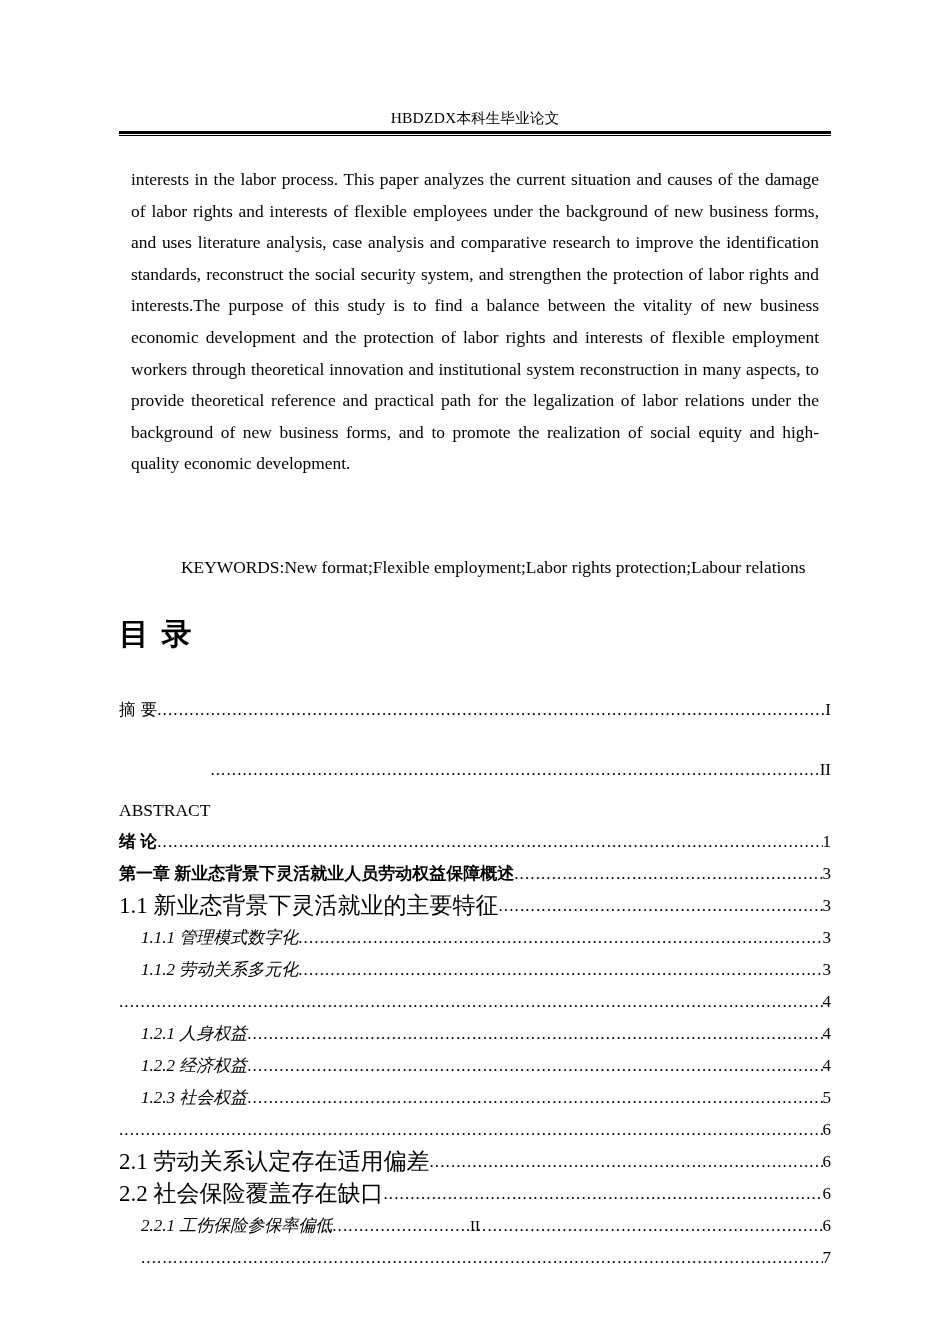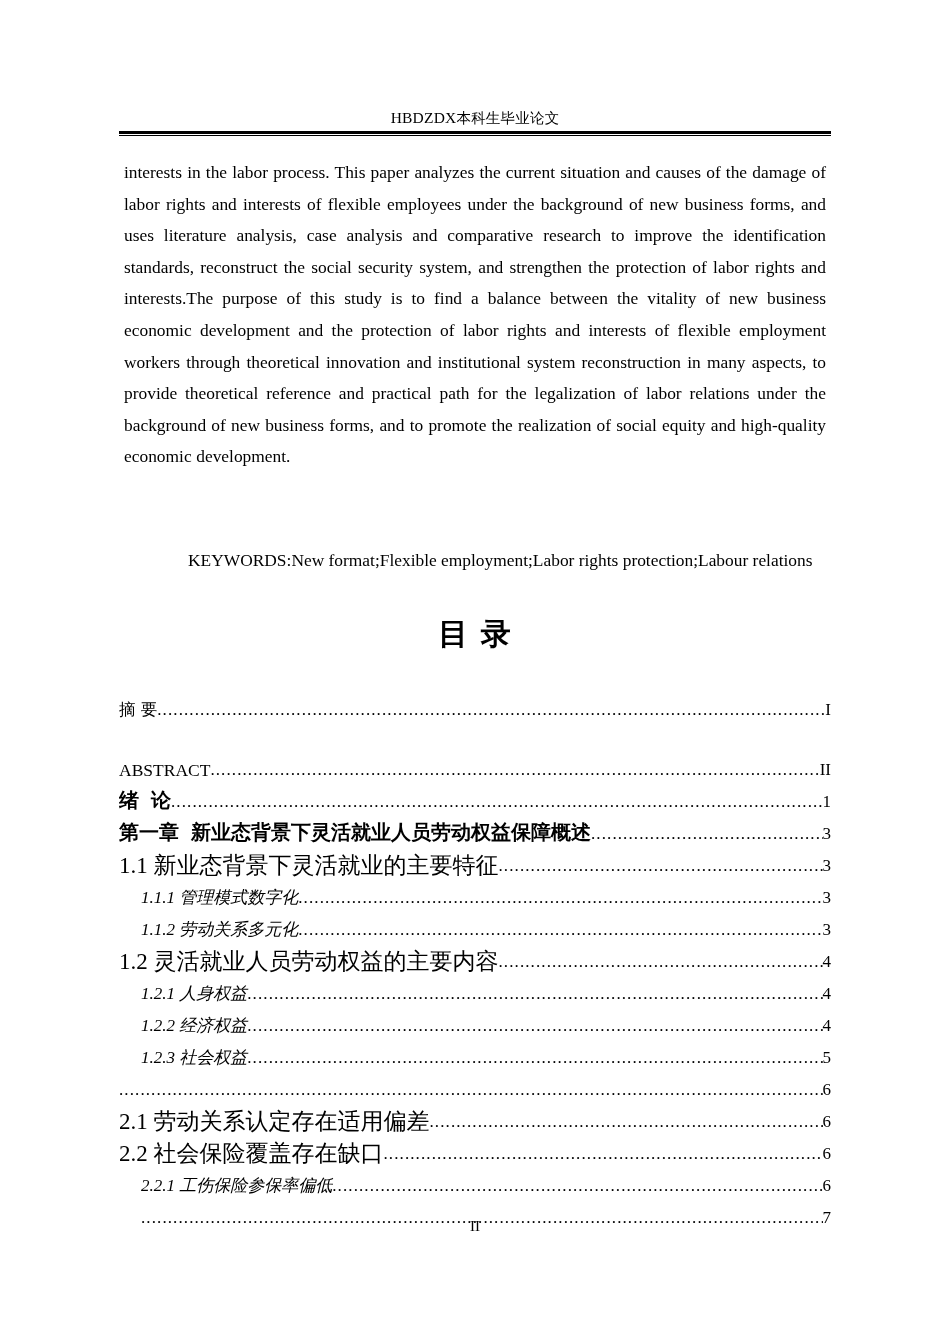--- a/index.html
+++ b/index.html
@@ -52,46 +52,45 @@
   }
 
   
   .body-block {
     position: absolute;
     left: 119px;
     top: 152px;
     width: 712px;
   }
   p.para {
-    margin: 5px;
+    margin: 12px;
     font-size: 17.4px;
     line-height: 31.6px;
     text-align: justify;
     text-justify: inter-word;
     text-align-last: left;
     word-spacing: 0.3px;
   }
   p.keywords {
-    margin: 7px;
+    margin: 0;
     font-size: 17.4px;
     line-height: 31.6px;
     text-align: justify;
     text-justify: inter-word;
     text-align-last: left;
     text-indent: 62px;
   }
   .gap-after-para { height: 60px; }
 
   
   .toc-title {
     position: absolute;
     left: 119px;
     top: 614px;
     width: 712px;
-    text-align: center;
     font-family: "DejaVu Sans", "Liberation Sans", sans-serif;
     font-weight: bold;
     font-size: 30px;
     line-height: 40px;
     letter-spacing: 1px;
   }
 
   
   .toc {
     position: absolute;
@@ -129,25 +128,26 @@
   }
 
   
   .lvl-front-cjk .t-label {
     font-family: "DejaVu Sans", "Liberation Sans", sans-serif;
     font-size: 16.5px;
   }
   .lvl-front-lat .t-label {
     font-family: "Liberation Serif", "DejaVu Serif", serif;
     font-size: 17.5px;
+    margin-top: 40px;
   }
   .lvl-chapter .t-label {
-    font-family: Liberation Mono, monospace;
+    font-family: Liberation Serif, serif;
     font-weight: bold;
-    font-size: 20px;
+    font-size: 17px;
   }
   .lvl-2 .t-label {
     font-family: "Liberation Serif", "DejaVu Serif", serif;
     font-size: 23px;
   }
   .lvl-3 {
     padding-left: 22px;
     width: 690px;
   }
   .lvl-3 .t-label {
@@ -219,21 +219,20 @@
         <span class="t-label">1.1.1  管理模式数字化</span>
         <span class="t-dots"></span>
         <span class="t-page">3</span>
       </div>
       <div class="toc-row lvl-3">
         <span class="t-label">1.1.2  劳动关系多元化</span>
         <span class="t-dots"></span>
         <span class="t-page">3</span>
       </div>
       <div class="toc-row lvl-2">
-        <span class="t-label">1.2  灵活就业人员劳动权益的主要内容</span>
         <span class="t-dots"></span>
         <span class="t-page">4</span>
       </div>
       <div class="toc-row lvl-3">
         <span class="t-label">1.2.1  人身权益</span>
         <span class="t-dots"></span>
         <span class="t-page">4</span>
       </div>
       <div class="toc-row lvl-3">
         <span class="t-label">1.2.2  经济权益</span>

